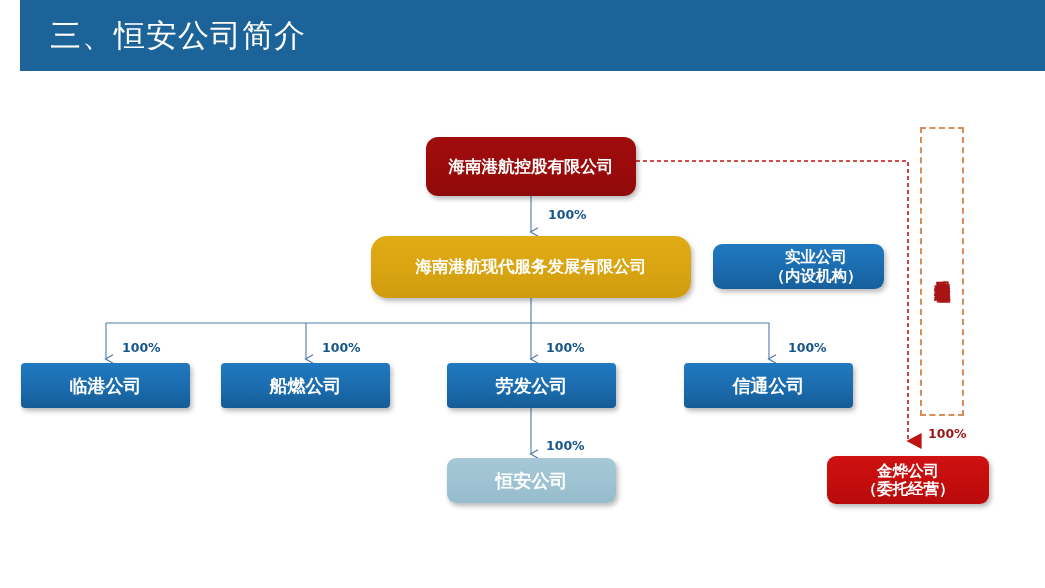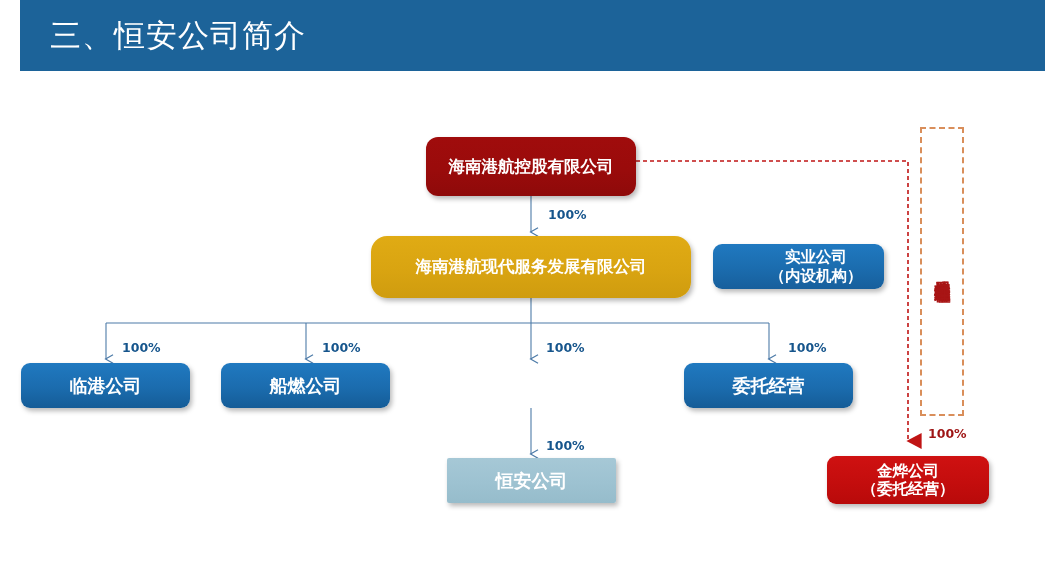--- a/index.html
+++ b/index.html
@@ -97,33 +97,33 @@
     background: linear-gradient(180deg, #2079c0 0%, #1b6cae 55%, #175f9c 100%);
     font-size: 15.5px;
     border-radius: 9px;
     padding-left: 35px;
   }
   .node-l1 {
     top: 292px;
     height: 45px;
     background: linear-gradient(180deg, #2079c0 0%, #1b6cae 55%, #155c97 100%);
     font-size: 18px;
-    border-radius: 9px;
+    border-radius: 4px;
   }
   .node-l1.n1 { left: 21px;  width: 169px; }
   .node-l1.n2 { left: 221px; width: 169px; }
   .node-l1.n3 { left: 447px; width: 169px; }
   .node-l1.n4 { left: 684px; width: 169px; }
 
   .node-leaf {
     left: 447px; top: 387px;
     width: 169px; height: 45px;
     background: linear-gradient(180deg, #a6c8d6 0%, #9dc2d1 55%, #96bccb 100%);
     font-size: 18px;
-    border-radius: 2px;
+    border-radius: 9px;
   }
   .node-entrust {
     left: 827px; top: 385px;
     width: 162px; height: 48px;
     background: linear-gradient(180deg, #cf1111 0%, #c40d0d 55%, #b80a0a 100%);
     font-size: 15.5px;
     border-radius: 9px;
   }
 
   
@@ -214,22 +214,25 @@
       <div>（内设机构）</div>
     </div>
   </div>
 
   <div class="node node-l1 n1">
     <span>临港公司</span>
   </div>
   <div class="node node-l1 n2">
     <span>船燃公司</span>
   </div>
+  <div class="node node-l1 n3">
+    <span>劳发公司</span>
+  </div>
   <div class="node node-l1 n4">
-    <span>委托经营</span>
+    <span>信通公司</span>
   </div>
 
   <div class="node node-leaf">
     <span>恒安公司</span>
   </div>
 
   <div class="node node-entrust">
     <div>
       <div>金烨公司</div>
       <div>（委托经营）</div>

